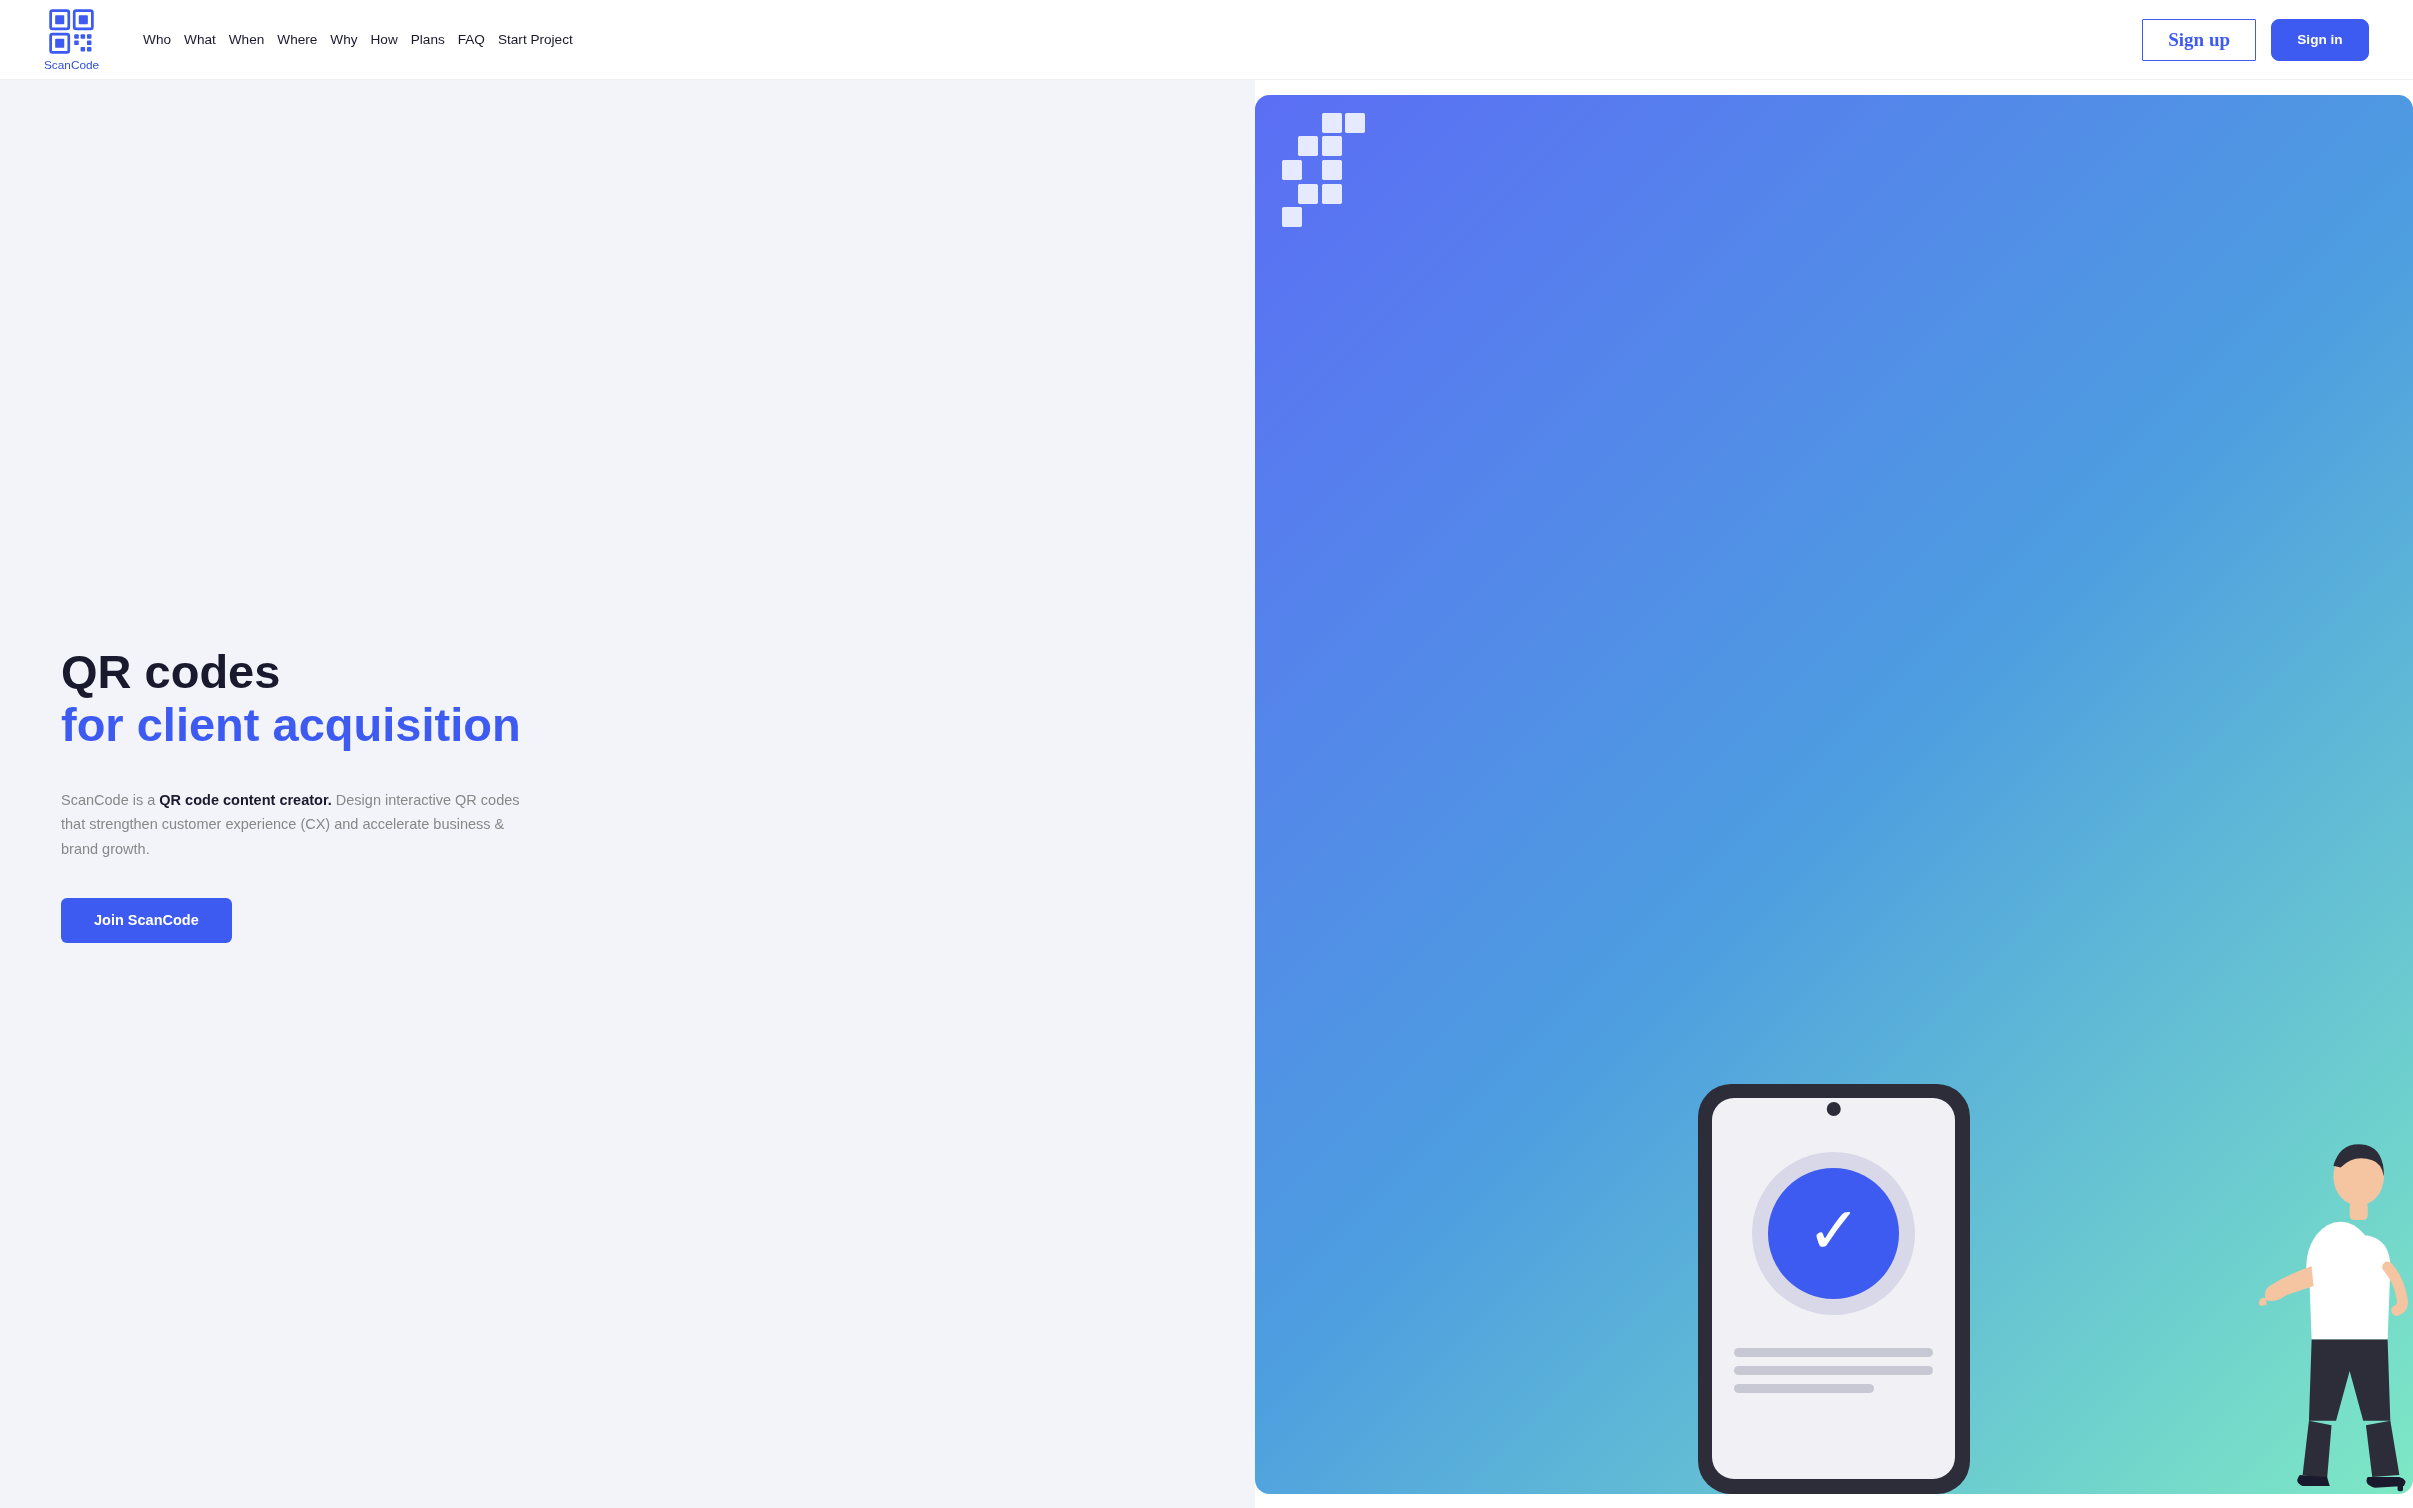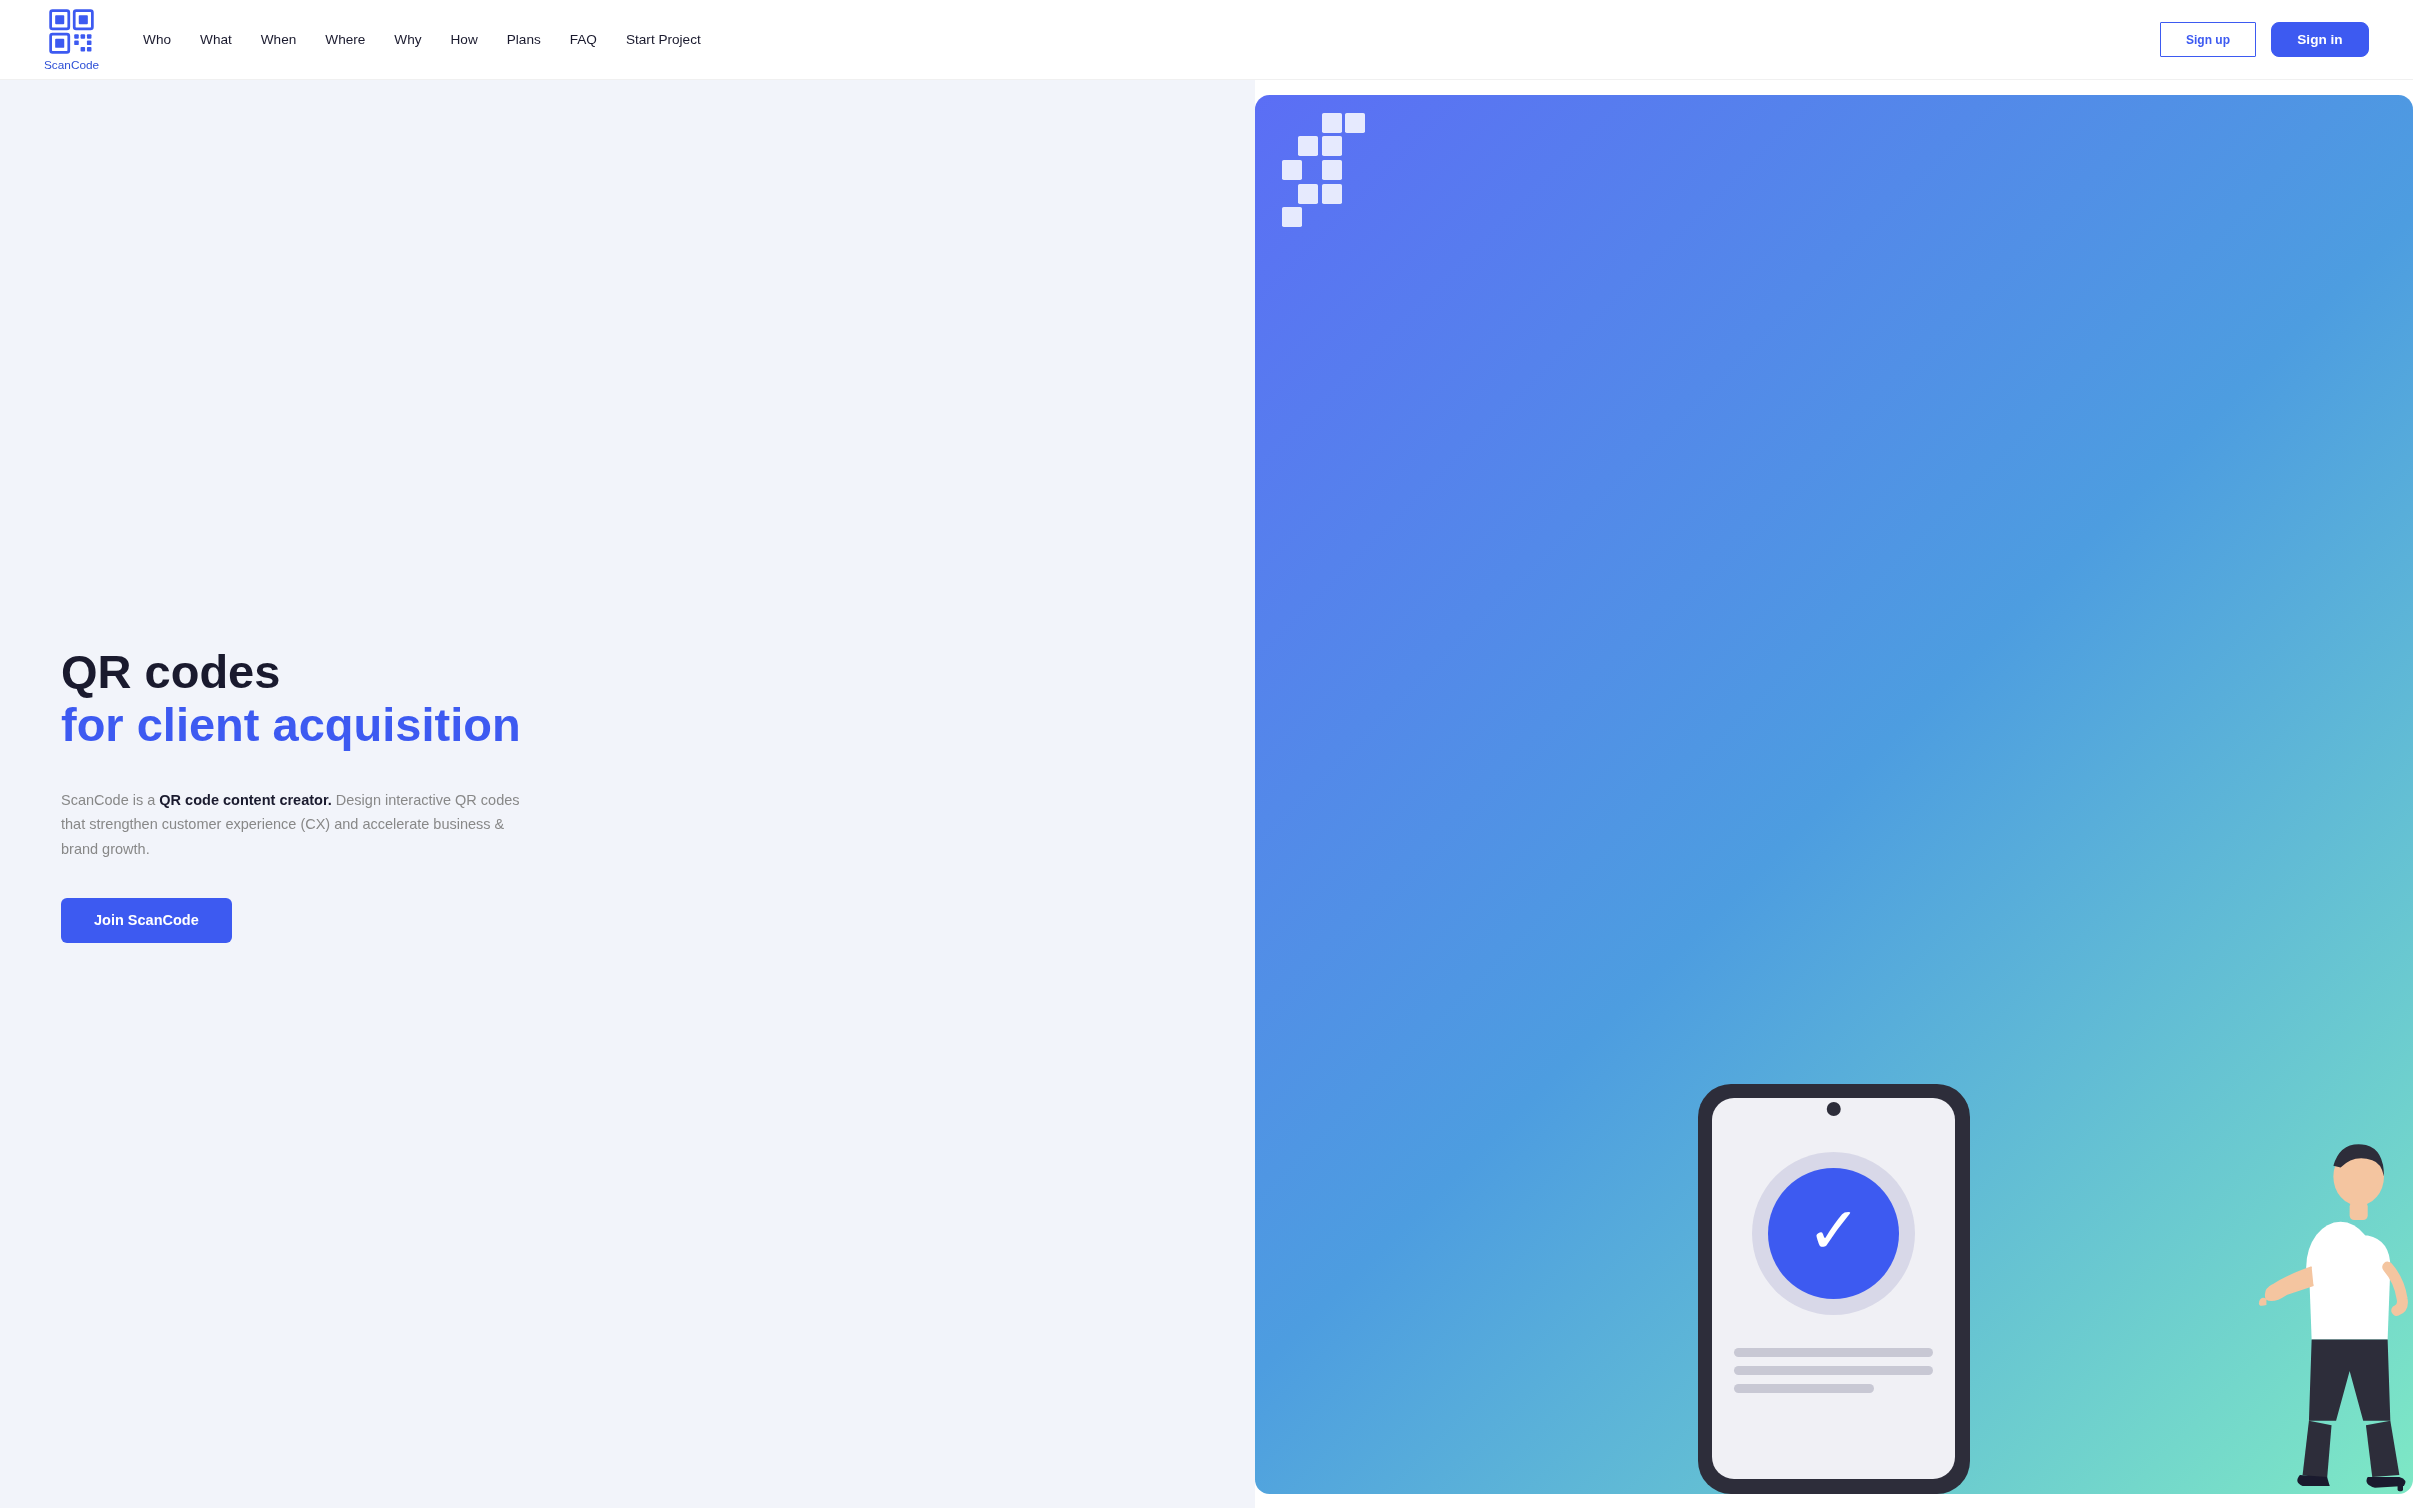--- a/index.html
+++ b/index.html
@@ -26,43 +26,44 @@
       height: 49px;
     }
     .logo-text {
       color: #2d4fd6;
       font-size: 11.8px;
       font-weight: 400;
       margin-top: 1.8px;
     }
     .nav-links {
       display: flex;
-      gap: 29px;
+      gap: 13px;
       flex: 1;
     }
     .nav-link {
       color: #1a1a2e;
       font-size: 13.6px;
       font-weight: 500;
       text-decoration: none;
       cursor: pointer;
     }
     .nav-actions {
       display: flex;
       gap: 14.5px;
     }
     .btn-signup {
       padding: 9px 25.4px;
       border: 1.8px solid #3d5af1;
       border-radius: 1px;
       background: #fff;
       color: #3d5af1;
-      font-size: 12px;
+      font-size: 19px;
       font-weight: 600;
       cursor: pointer;
+      font-family: Liberation Serif, serif;
     }
     .btn-signin {
       padding: 9px 25.4px;
       border: 1.8px solid #3d5af1;
       border-radius: 8px;
       background: #3d5af1;
       color: #fff;
       font-size: 13.6px;
       font-weight: 600;
       cursor: pointer;

